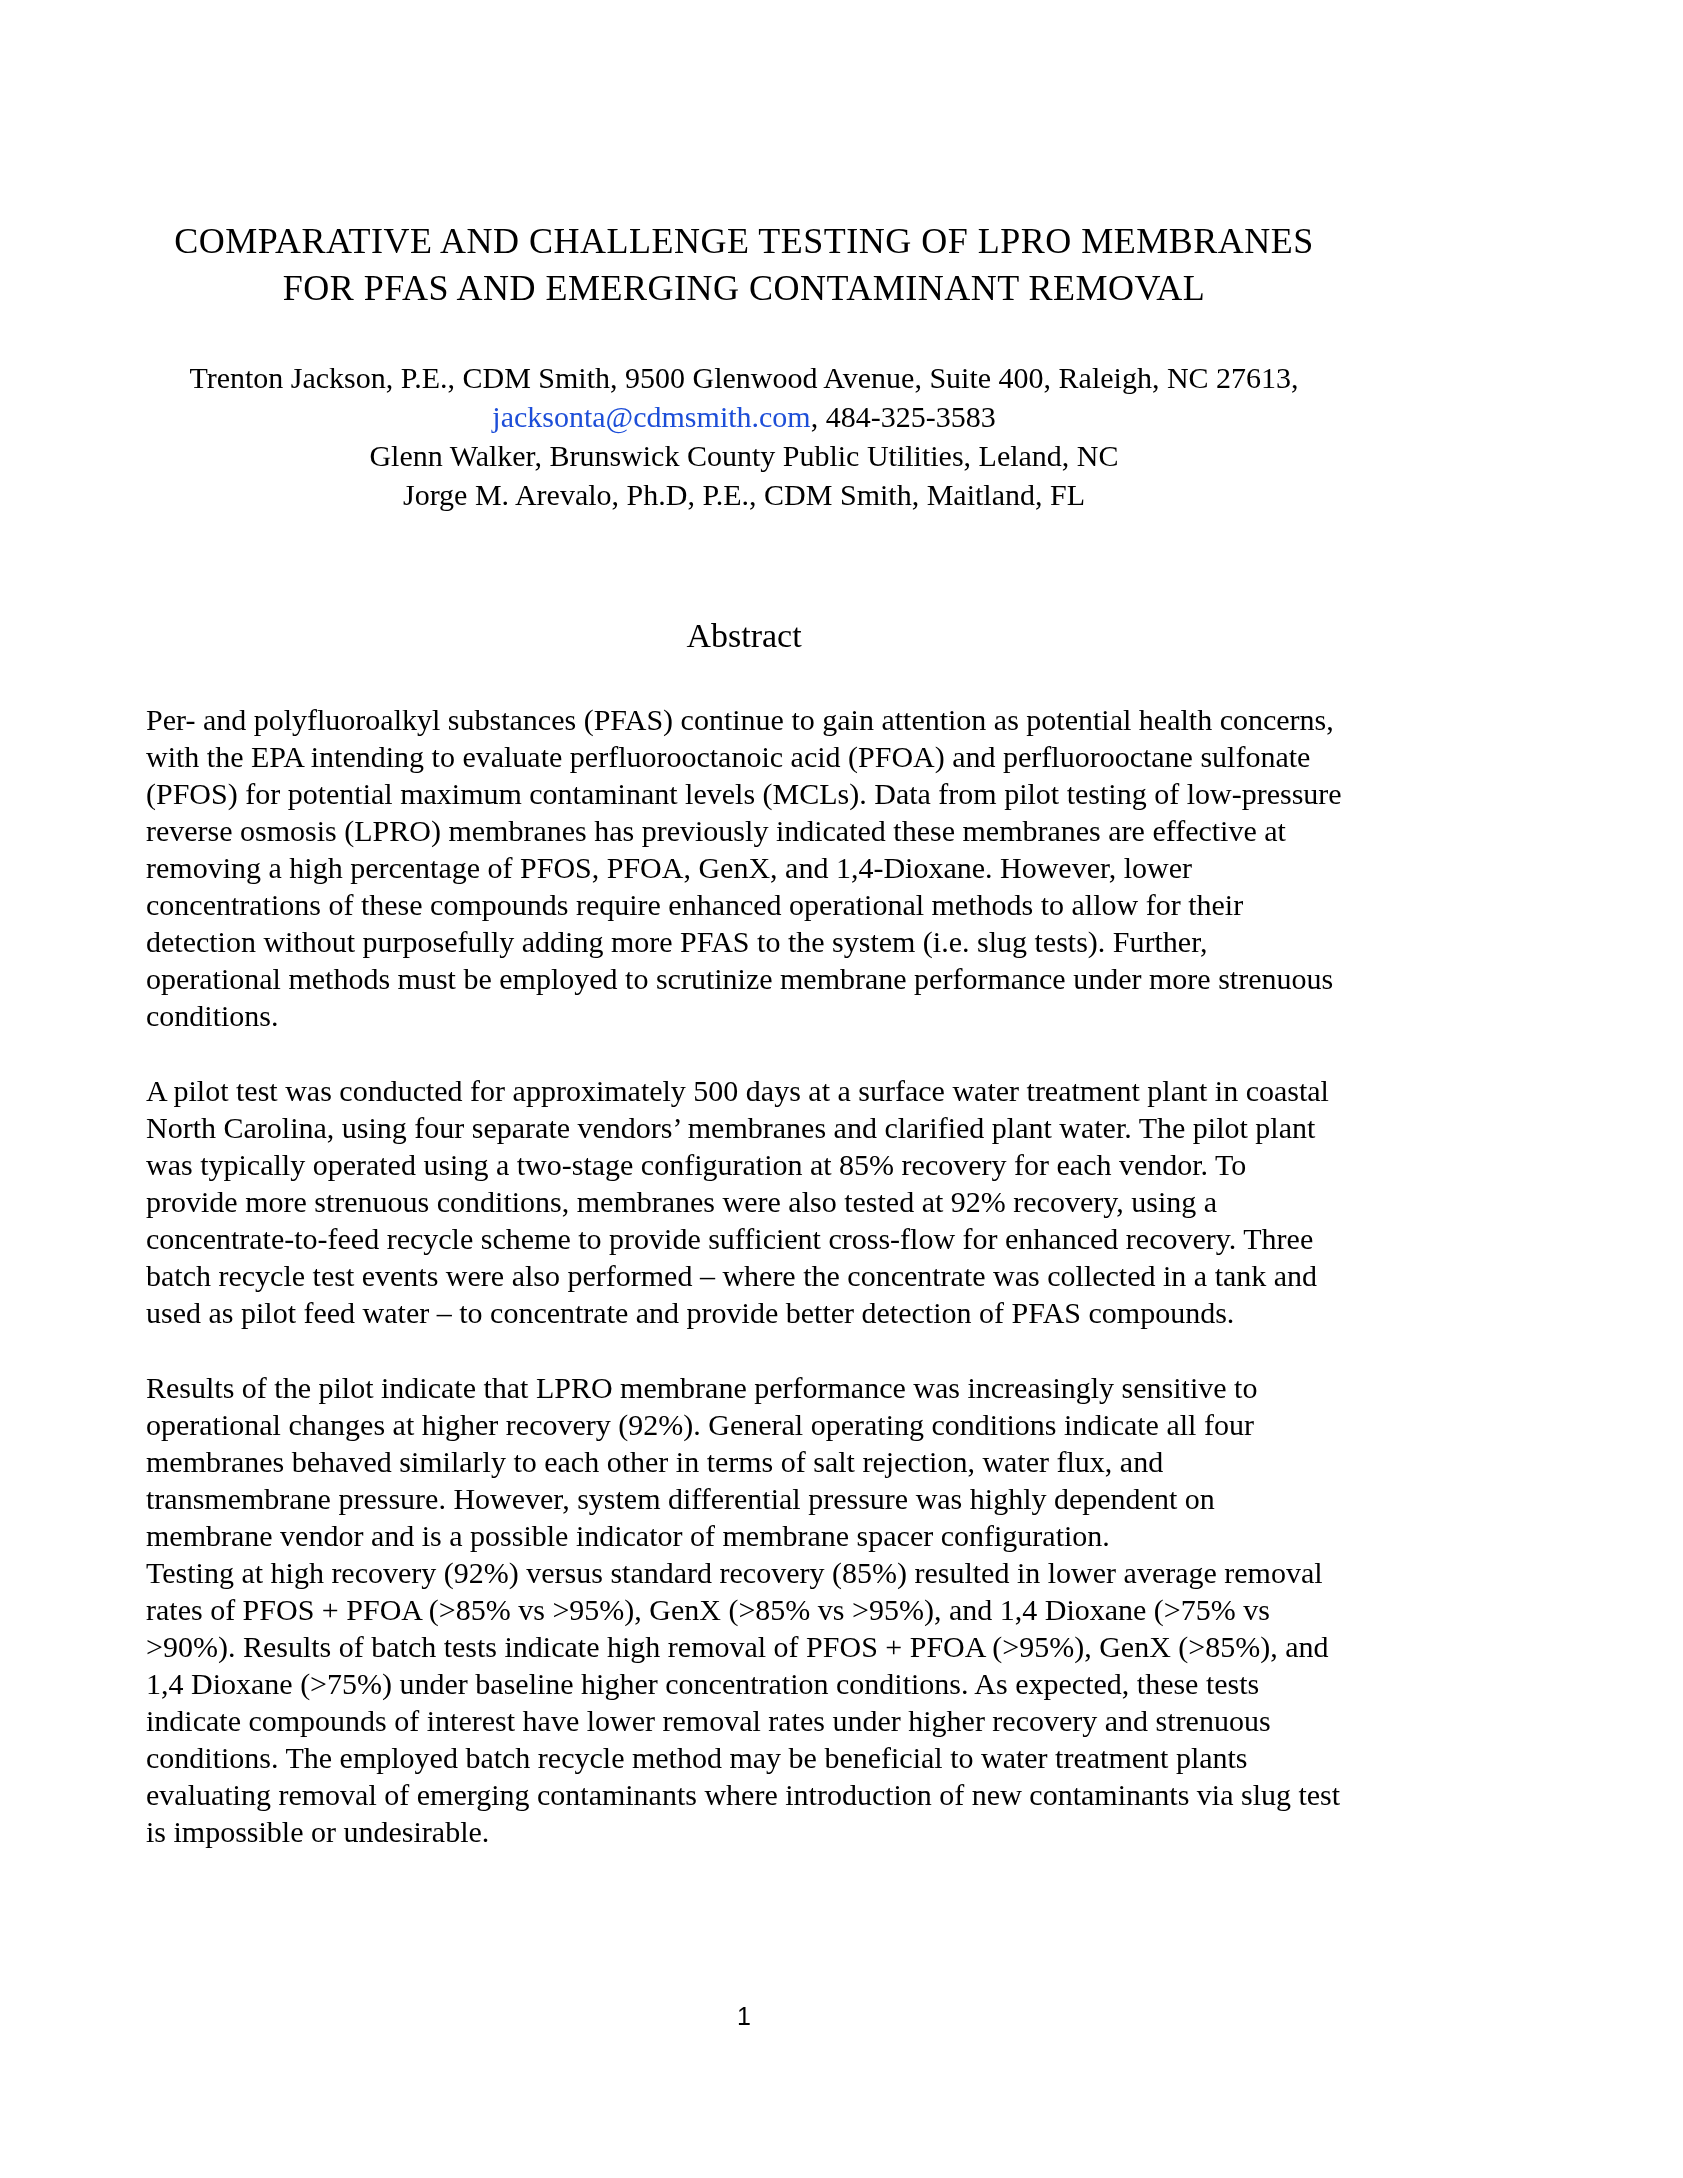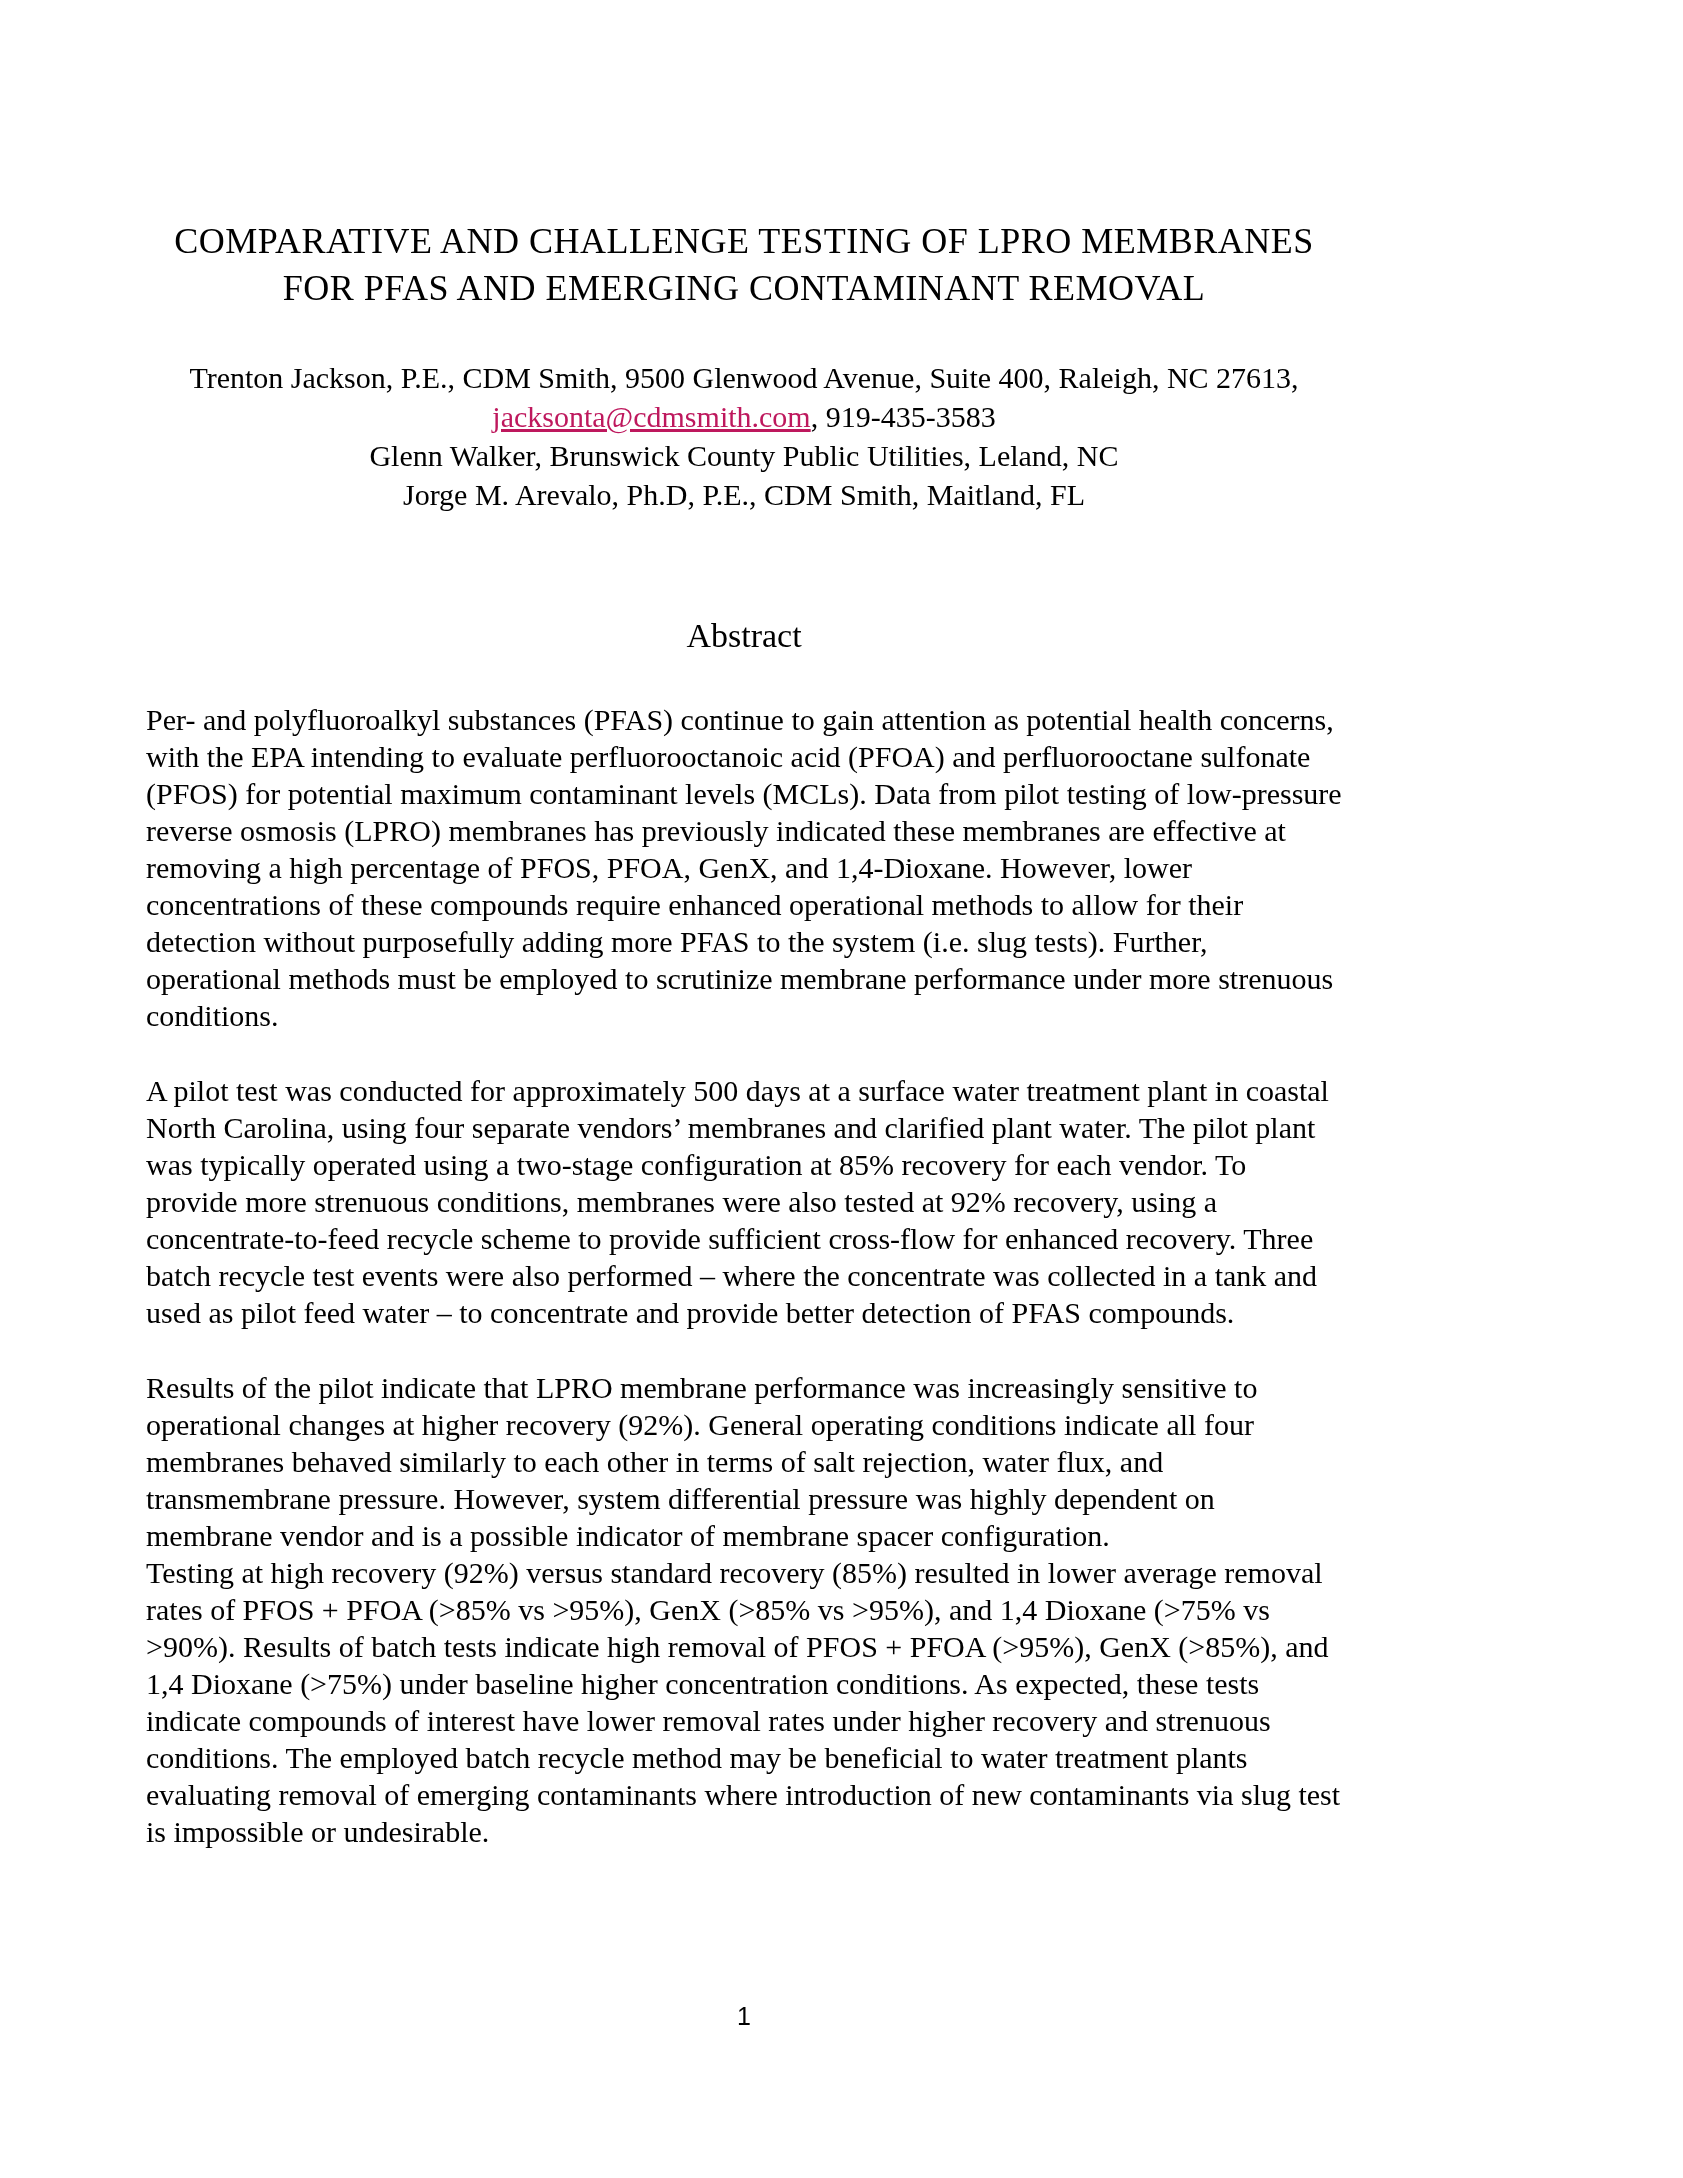--- a/index.html
+++ b/index.html
@@ -33,22 +33,21 @@
   .authors {
     margin-top: 46px;
     text-align: center;
     font-size: 30px;
     line-height: 39px;
   }
   .authors .author-line {
     display: block;
   }
   a.email-link {
-    color: #be185d;
-    text-decoration: underline;
+    color: #1d4ed8;
     cursor: pointer;
   }
   .abstract-heading {
     margin-top: 102px;
     text-align: center;
     font-size: 34px;
     line-height: 40px;
     font-weight: normal;
   }
   .para {
@@ -78,21 +77,21 @@
 <div class="page">
   <div class="content">
 
     <h1 class="doc-title">
       <span class="title-line">COMPARATIVE AND CHALLENGE TESTING OF LPRO MEMBRANES</span>
       <span class="title-line">FOR PFAS AND EMERGING CONTAMINANT REMOVAL</span>
     </h1>
 
     <div class="authors">
       <span class="author-line">Trenton Jackson, P.E., CDM Smith, 9500 Glenwood Avenue, Suite 400, Raleigh, NC 27613,</span>
-      <span class="author-line"><a class="email-link">jacksonta@cdmsmith.com</a><span>, 919-435-3583</span></span>
+      <span class="author-line"><a class="email-link">jacksonta@cdmsmith.com</a><span>, 484-325-3583</span></span>
       <span class="author-line">Glenn Walker, Brunswick County Public Utilities, Leland, NC</span>
       <span class="author-line">Jorge M. Arevalo, Ph.D, P.E., CDM Smith, Maitland, FL</span>
     </div>
 
     <h2 class="abstract-heading">Abstract</h2>
 
     <p class="para first">Per- and polyfluoroalkyl substances (PFAS) continue to gain attention as potential health concerns, with the EPA intending to evaluate perfluorooctanoic acid (PFOA) and perfluorooctane sulfonate (PFOS) for potential maximum contaminant levels (MCLs). Data from pilot testing of low-pressure reverse osmosis (LPRO) membranes has previously indicated these membranes are effective at removing a high percentage of PFOS, PFOA, GenX, and 1,4-Dioxane. However, lower concentrations of these compounds require enhanced operational methods to allow for their detection without purposefully adding more PFAS to the system (i.e. slug tests). Further, operational methods must be employed to scrutinize membrane performance under more strenuous conditions.</p>
     <p class="para">A pilot test was conducted for approximately 500 days at a surface water treatment plant in coastal North Carolina, using four separate vendors’ membranes and clarified plant water. The pilot plant was typically operated using a two-stage configuration at 85% recovery for each vendor. To provide more strenuous conditions, membranes were also tested at 92% recovery, using a concentrate-to-feed recycle scheme to provide sufficient cross-flow for enhanced recovery. Three batch recycle test events were also performed – where the concentrate was collected in a tank and used as pilot feed water – to concentrate and provide better detection of PFAS compounds.</p>
     <p class="para">Results of the pilot indicate that LPRO membrane performance was increasingly sensitive to operational changes at higher recovery (92%). General operating conditions indicate all four membranes behaved similarly to each other in terms of salt rejection, water flux, and transmembrane pressure. However, system differential pressure was highly dependent on membrane vendor and is a possible indicator of membrane spacer configuration.
 Testing at high recovery (92%) versus standard recovery (85%) resulted in lower average removal rates of PFOS + PFOA (&gt;85% vs &gt;95%), GenX (&gt;85% vs &gt;95%), and 1,4 Dioxane (&gt;75% vs &gt;90%). Results of batch tests indicate high removal of PFOS + PFOA (&gt;95%), GenX (&gt;85%), and 1,4 Dioxane (&gt;75%) under baseline higher concentration conditions. As expected, these tests indicate compounds of interest have lower removal rates under higher recovery and strenuous conditions. The employed batch recycle method may be beneficial to water treatment plants evaluating removal of emerging contaminants where introduction of new contaminants via slug test is impossible or undesirable.</p>

